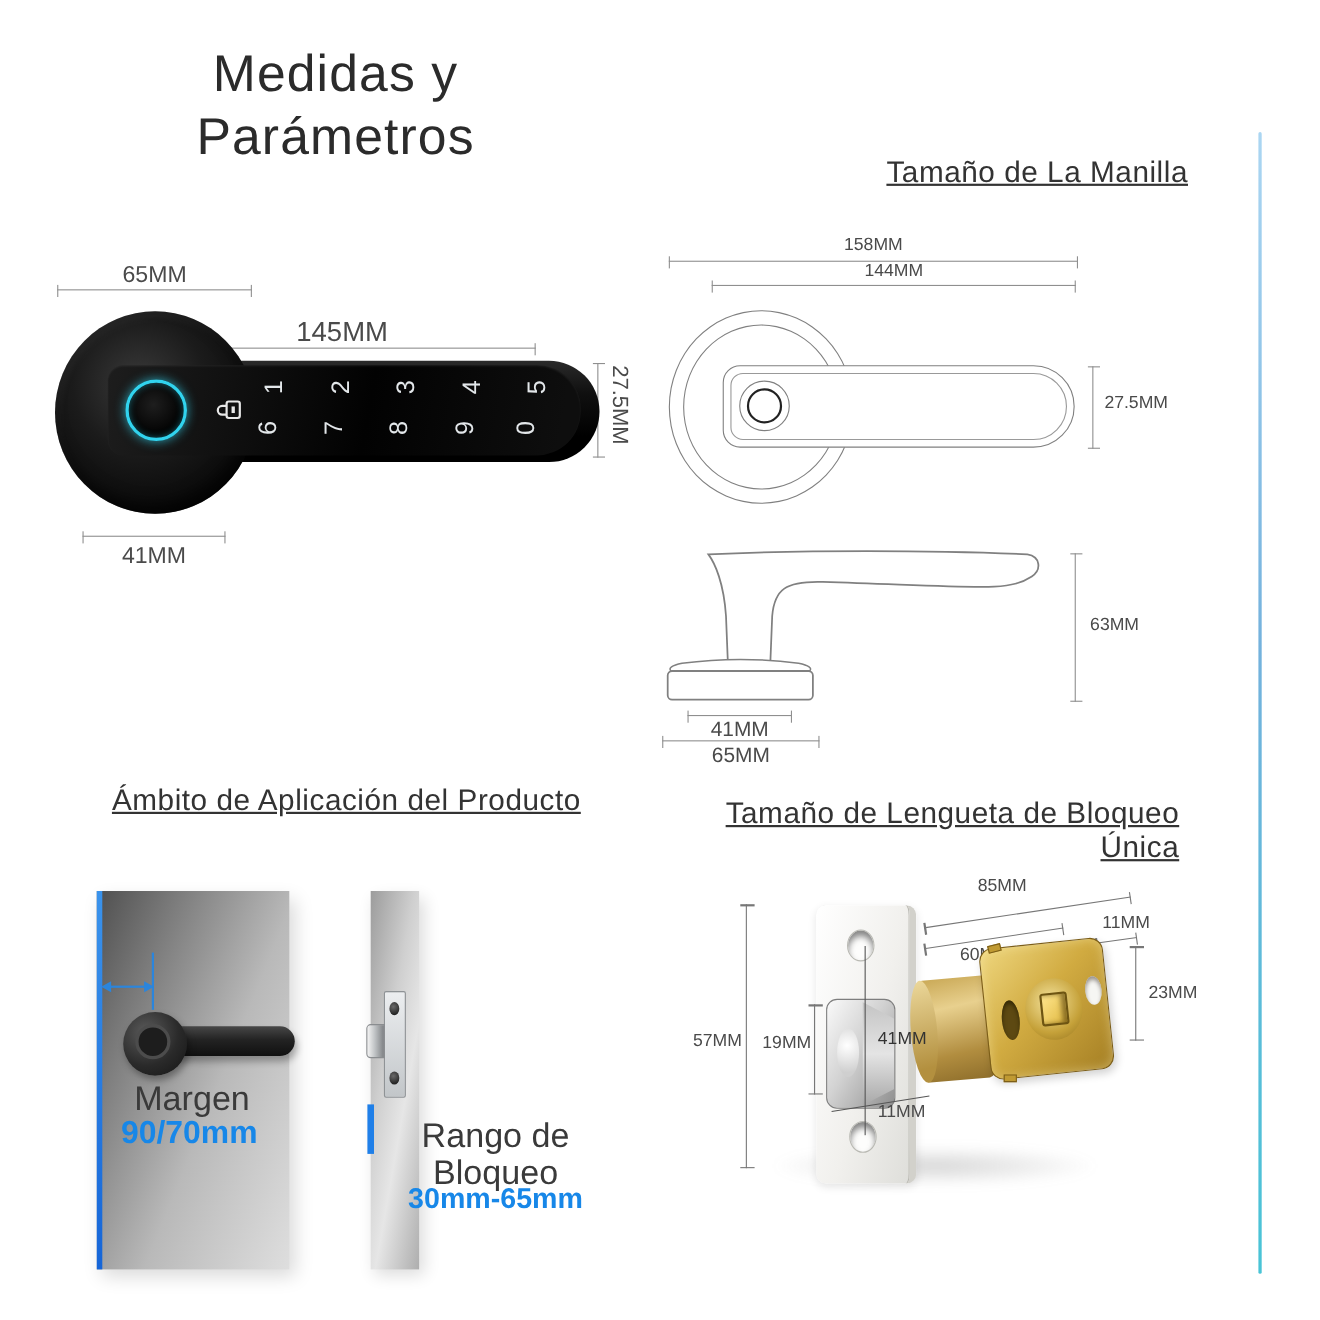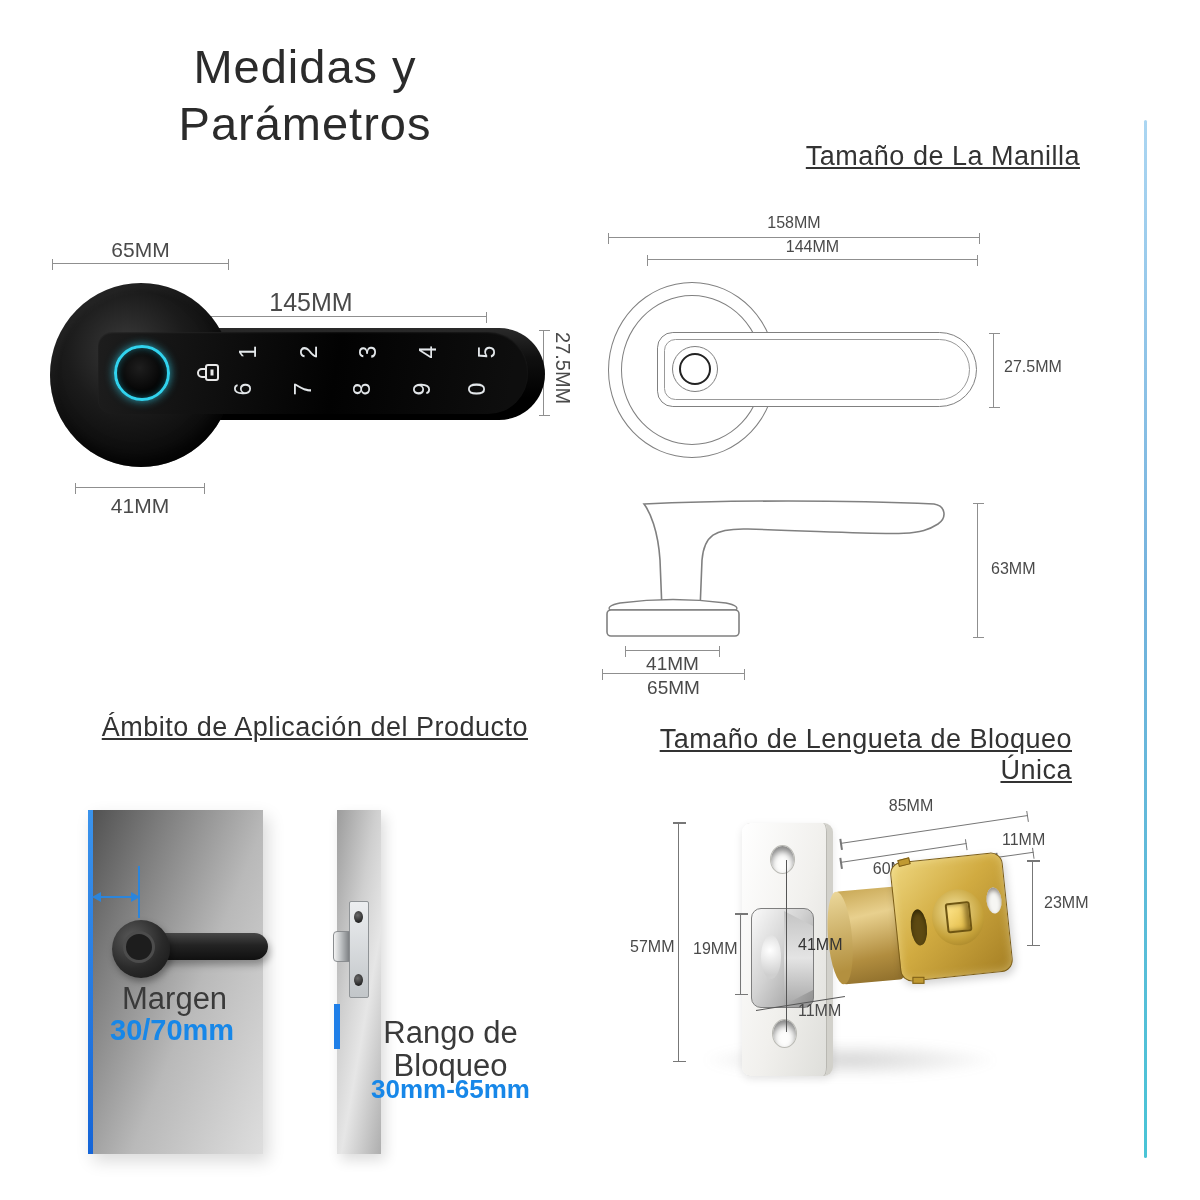--- a/index.html
+++ b/index.html
@@ -241,21 +241,21 @@
     <div class="abs" style="left:99px; top:896px; width:36px; border-top:2px solid #2b85dc; z-index:4;"></div>
     <div class="barrow-l" style="left:92px; top:892px; z-index:4;"></div>
     <div class="barrow-r" style="left:131px; top:892px; z-index:4;"></div>
 
     <div class="door-lever"></div>
     <div class="door-rosette">
       <div class="door-rosette-inner"></div>
     </div>
 
     <div class="abs" style="left:110px; top:981px; font-size:31px; color:#3a3a3a; z-index:4;margin-left:12px;">Margen</div>
-    <div class="abs blue" style="left:110px; top:1014px; font-size:29px; font-weight:bold; z-index:4;">30/70mm</div>
+    <div class="abs blue" style="left:110px; top:1014px; font-size:29px; font-weight:bold; z-index:4;">90/70mm</div>
 
     <div class="edge-panel"></div>
     <div class="edge-plate"></div>
     <div class="edge-screw" style="left:354px; top:911px; z-index:3;"></div>
     <div class="edge-screw" style="left:354px; top:974px; z-index:3;"></div>
     <div class="edge-bolt"></div>
     <div class="edge-blue"></div>
 
     <div class="abs" style="left:368px; top:1016px; width:165px; text-align:center; font-size:31px; color:#3a3a3a; line-height:33px;">
       <div>Rango de</div>

